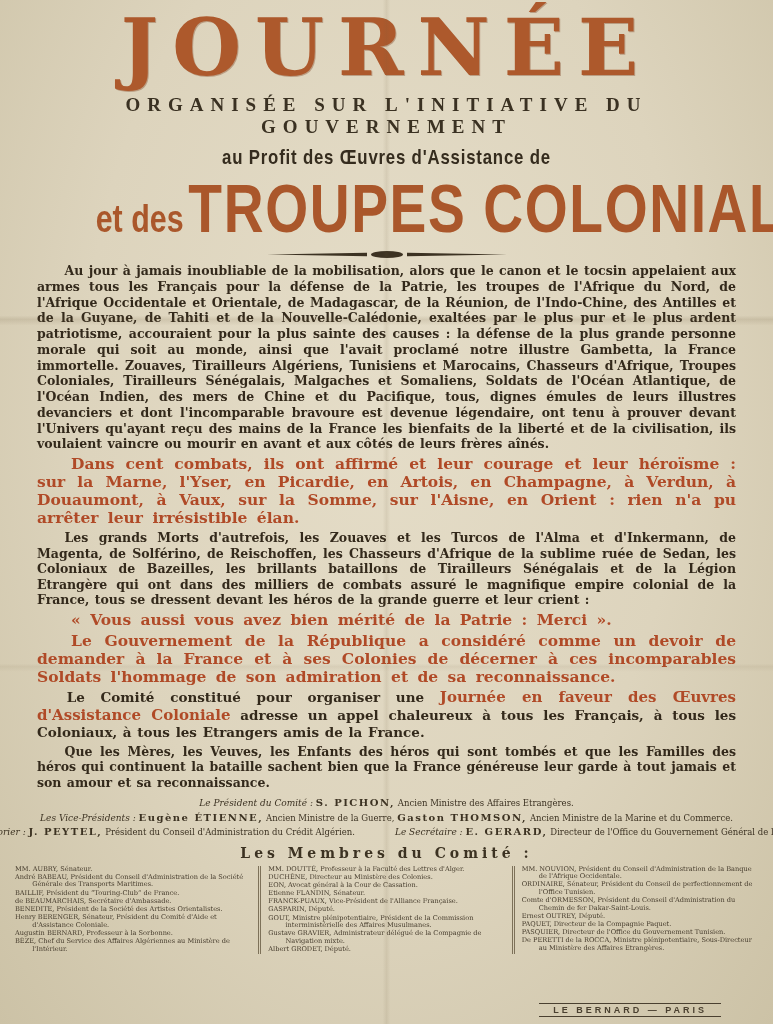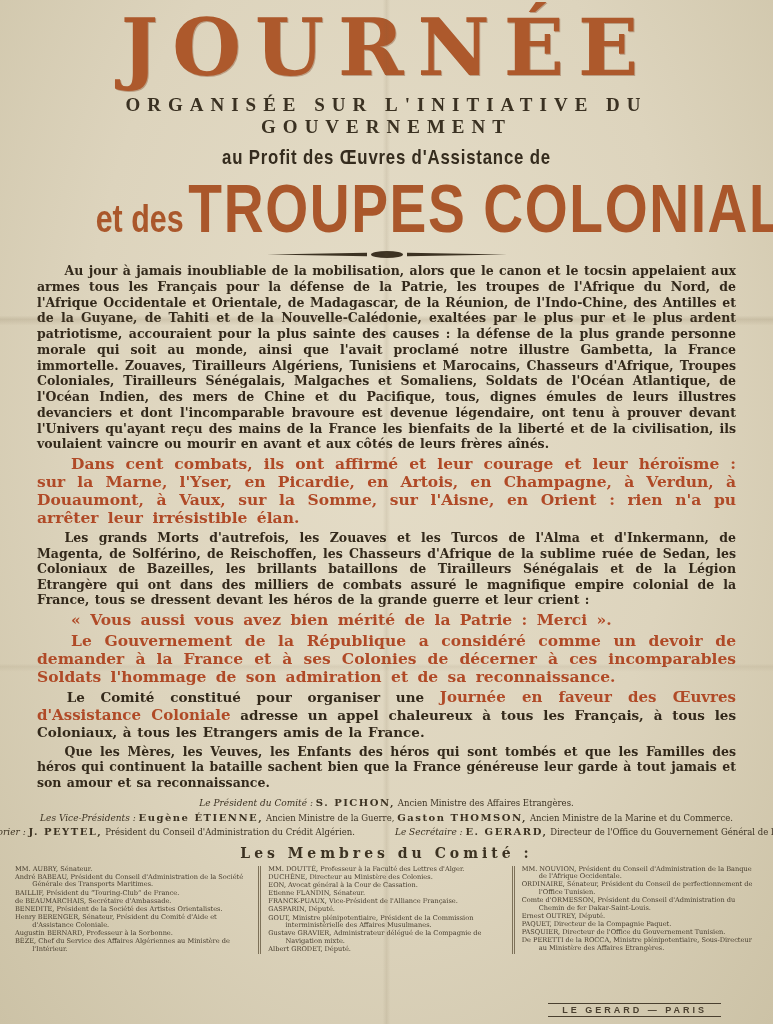--- a/index.html
+++ b/index.html
@@ -161,15 +161,15 @@
         <div class="member">MM. NOUVION, Président du Conseil d'Administration de la Banque de l'Afrique Occidentale.</div>
         <div class="member">ORDINAIRE, Sénateur, Président du Conseil de perfectionnement de l'Office Tunisien.</div>
         <div class="member">Comte d'ORMESSON, Président du Conseil d'Administration du Chemin de fer Dakar-Saint-Louis.</div>
         <div class="member">Ernest OUTREY, Député.</div>
         <div class="member">PAQUET, Directeur de la Compagnie Paquet.</div>
         <div class="member">PASQUIER, Directeur de l'Office du Gouvernement Tunisien.</div>
         <div class="member">De PERETTI de la ROCCA, Ministre plénipotentiaire, Sous-Directeur au Ministère des Affaires Etrangères.</div>
       </div>
   </div>
 
-  <div class="imprint">LE GERARD — PARIS</div>
+  <div class="imprint">LE BERNARD — PARIS</div>
 
 </div>
 
 </body></html>

